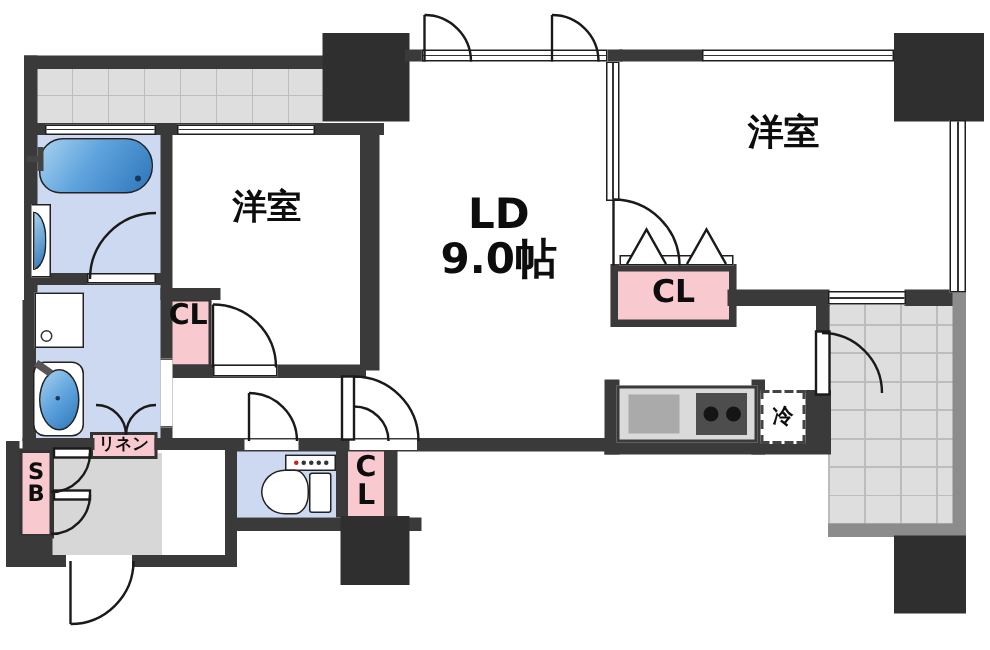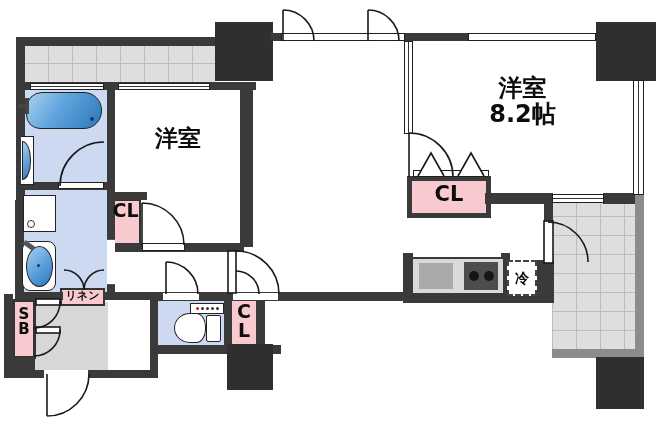--- a/index.html
+++ b/index.html
@@ -170,23 +170,26 @@
       <path d="M47,416 A42,42 0 0 0 89,374"></path>
 
       <rect x="544" y="221" width="9" height="42" fill="#fff"></rect>
       <path d="M548,222 A40,40 0 0 1 588,262"></path>
     </g>
   </svg>
 
   <div class="a lbl" style="left:123px;top:126px;width:110px;font-size:23px">
     <div>洋室</div>
   </div>
+  <div class="a lbl" style="left:275px;top:128px;width:115px;font-size:28px">
+    <div>LD</div>
+    <div>9.0帖</div>
+  </div>
   <div class="a lbl" style="left:460px;top:76px;width:125px;font-size:24px">
     <div>洋室</div>
-    <div>8.2帖</div>
   </div>
   <div class="a lbl stack" style="left:112px;top:201px;width:27px;font-size:19px">CL</div>
   <div class="a lbl" style="left:407px;top:183px;width:84px;font-size:21px">CL</div>
   <div class="a lbl stack" style="left:232px;top:302px;width:24px;font-size:19px">CL</div>
   <div class="a lbl" style="left:60px;top:290px;width:45px;font-size:11px">リネン</div>
   <div class="a lbl stack" style="left:14px;top:307px;width:20px;font-size:15px">SB</div>
   <div class="a lbl" style="left:508px;top:262px;width:28px;height:32px;font-size:14px;line-height:32px">冷</div>
 
 </div>
 

